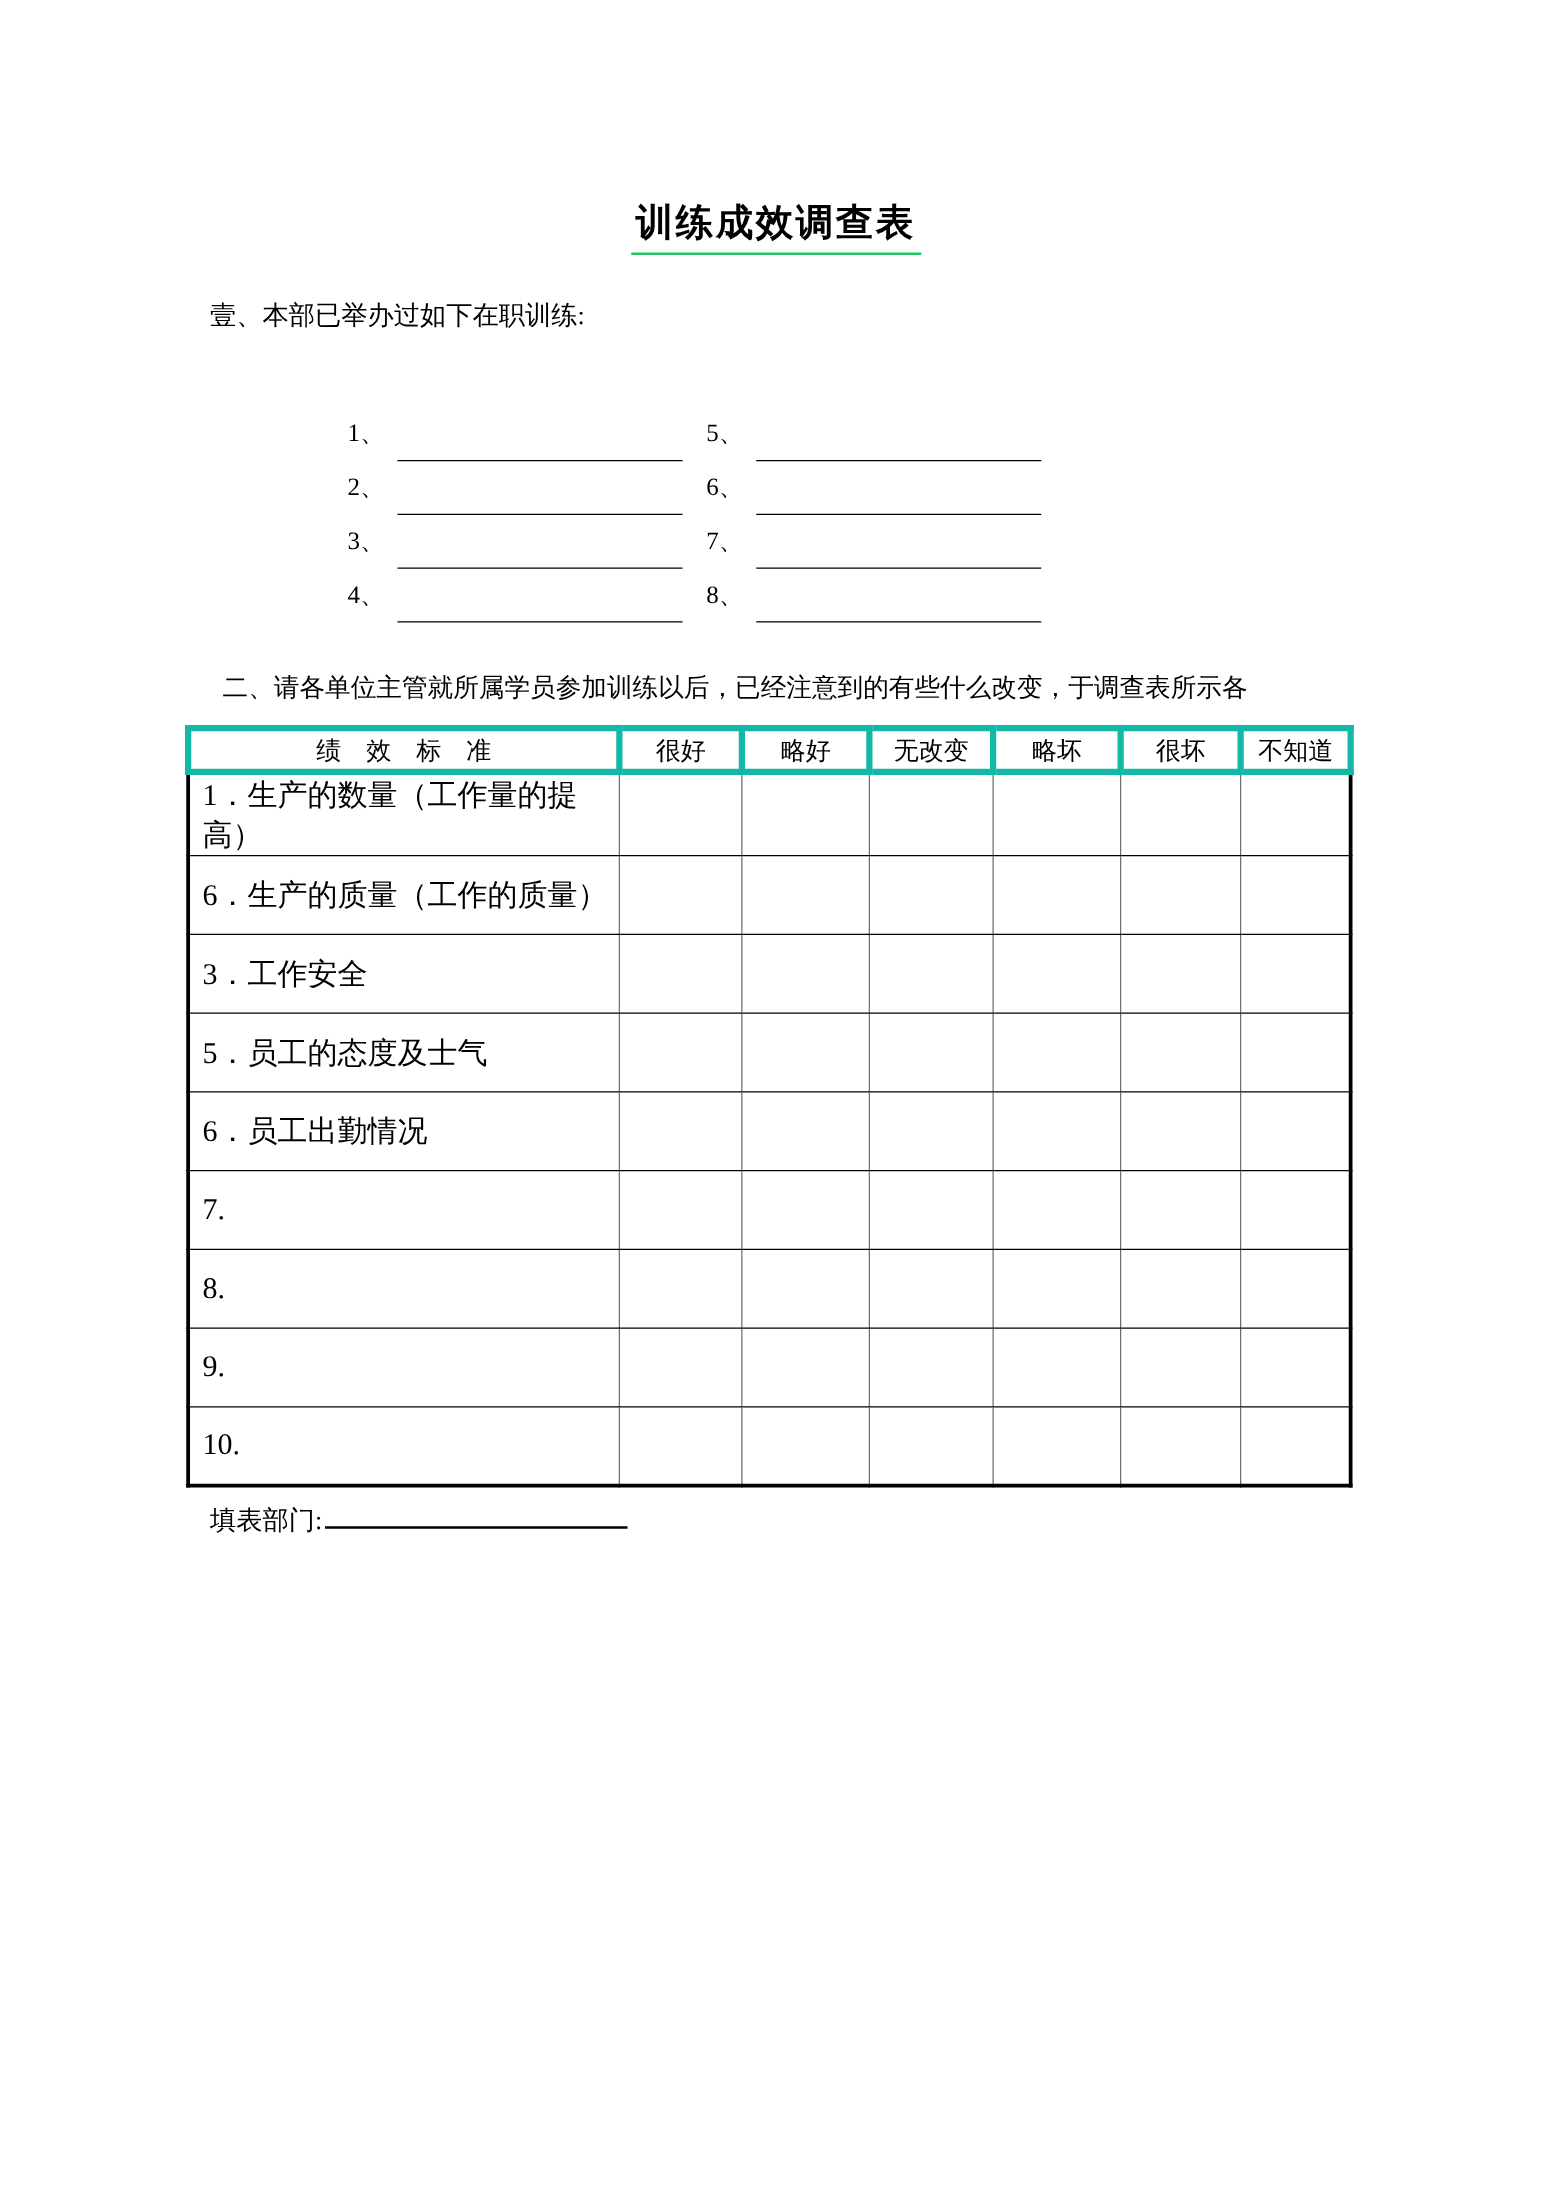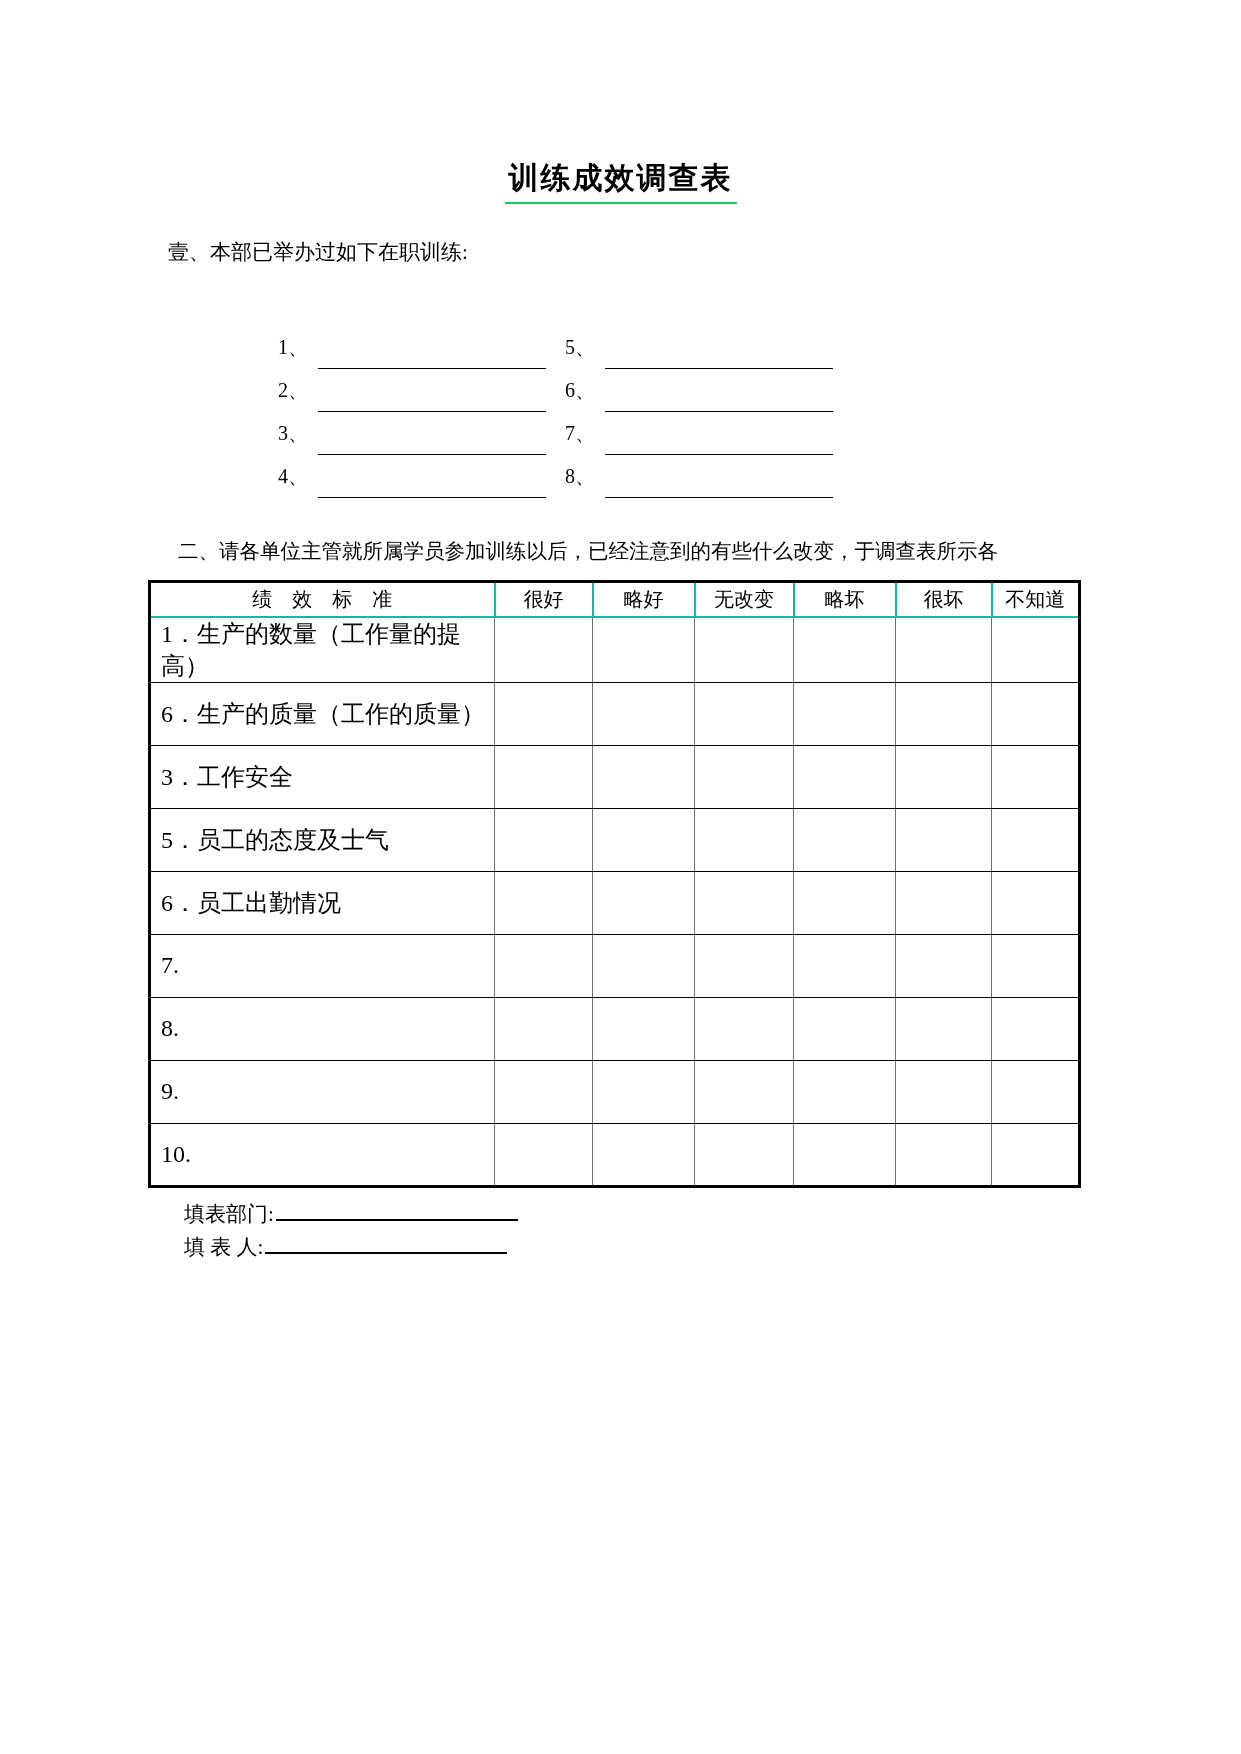--- a/index.html
+++ b/index.html
@@ -45,21 +45,21 @@
 
   
   .survey-table {
     border-collapse: collapse;
     table-layout: fixed;
     width: 930px;
     margin-top: 8px;
     border: 3px solid #000;
   }
   .survey-table th {
-    border: 2px solid #14b8a6;
+    border: 5px solid #14b8a6;
     font-weight: 400;
     font-size: 20px;
     height: 35px;
     text-align: center;
     padding: 0;
   }
   .survey-table td {
     border-top: 1px solid #000;
     border-bottom: 1px solid #000;
     border-left: 1px solid #6f6f6f;
@@ -70,21 +70,21 @@
   .survey-table td.crit {
     font-size: 24px;
     text-align: left;
     padding-left: 10px;
     vertical-align: middle;
     border-left: none;
   }
   .survey-table td.rate:last-child { border-right: none; }
 
   
-  .footer-block { margin-left: 36px; margin-top: 10px; font-size: 21px; }
+  .footer-block { margin-left: 20px; margin-top: 10px; font-size: 21px; }
   .footer-row { line-height: 33px; white-space: nowrap; }
   .footer-line {
     display: inline-block;
     width: 242px;
     height: 20px;
     border-bottom: 2px solid #000;
     margin-left: 2px;
     vertical-align: baseline;
   }
 </style>
@@ -251,19 +251,16 @@
           <td class="rate"></td>
           <td class="rate"></td>
         </tr>
       </tbody>
     </table>
 
     <div class="footer-block">
       <div class="footer-row">
         <span>填表部门:</span><span class="footer-line"></span>
       </div>
-      <div class="footer-row">
-        <span>填 表 人:</span><span class="footer-line"></span>
-      </div>
     </div>
 
   </div>
 </div>
 
 </body></html>

